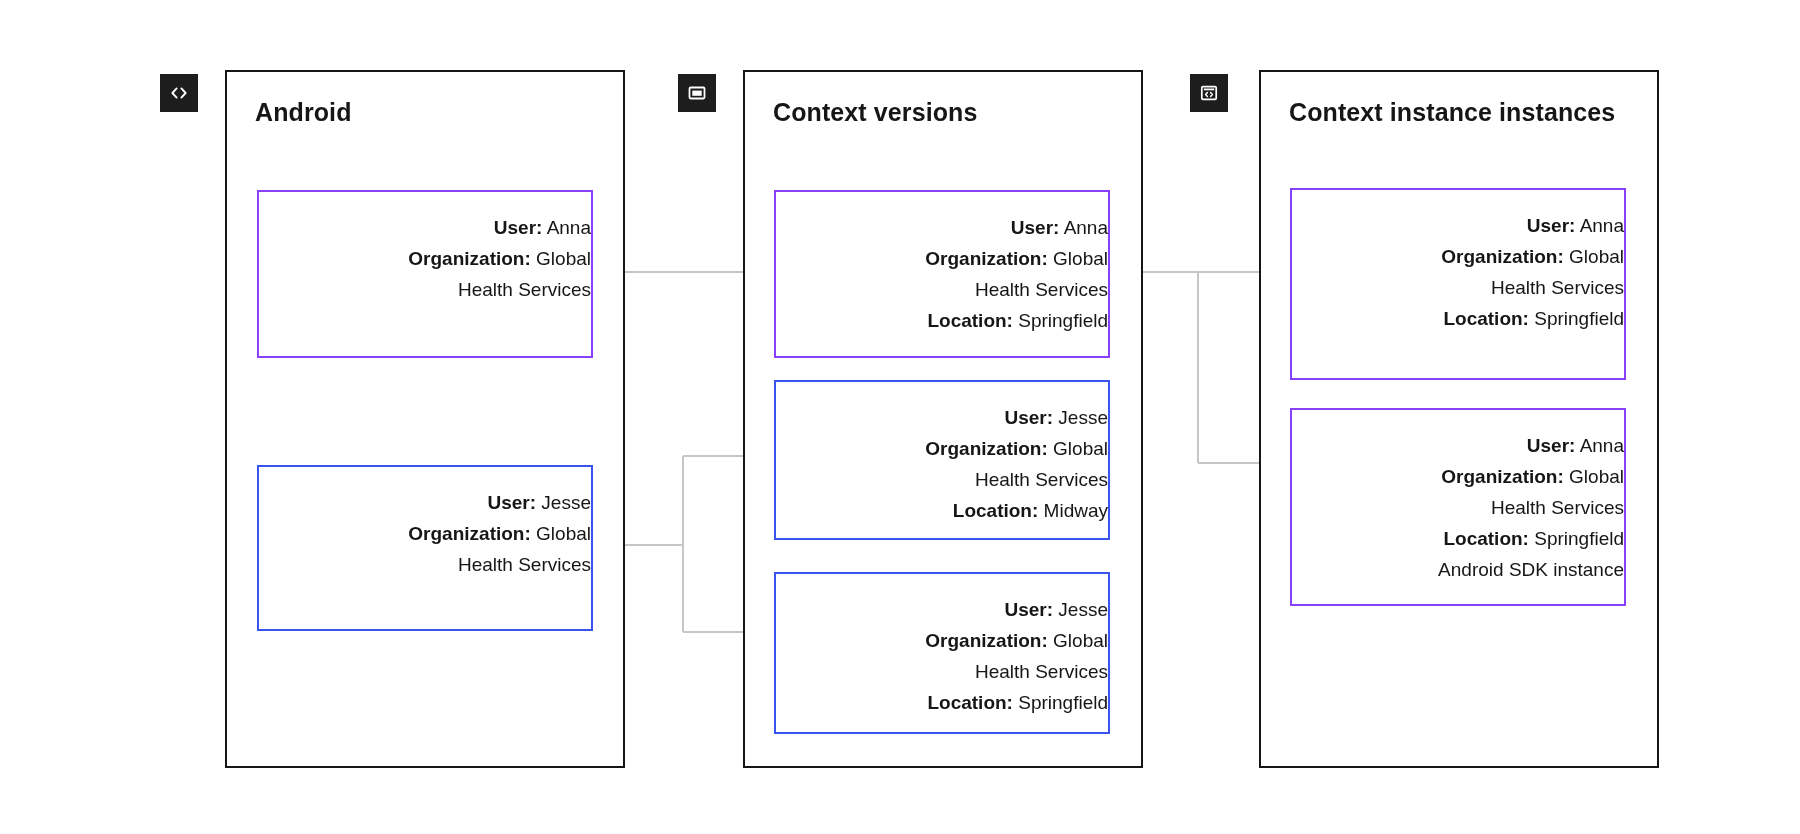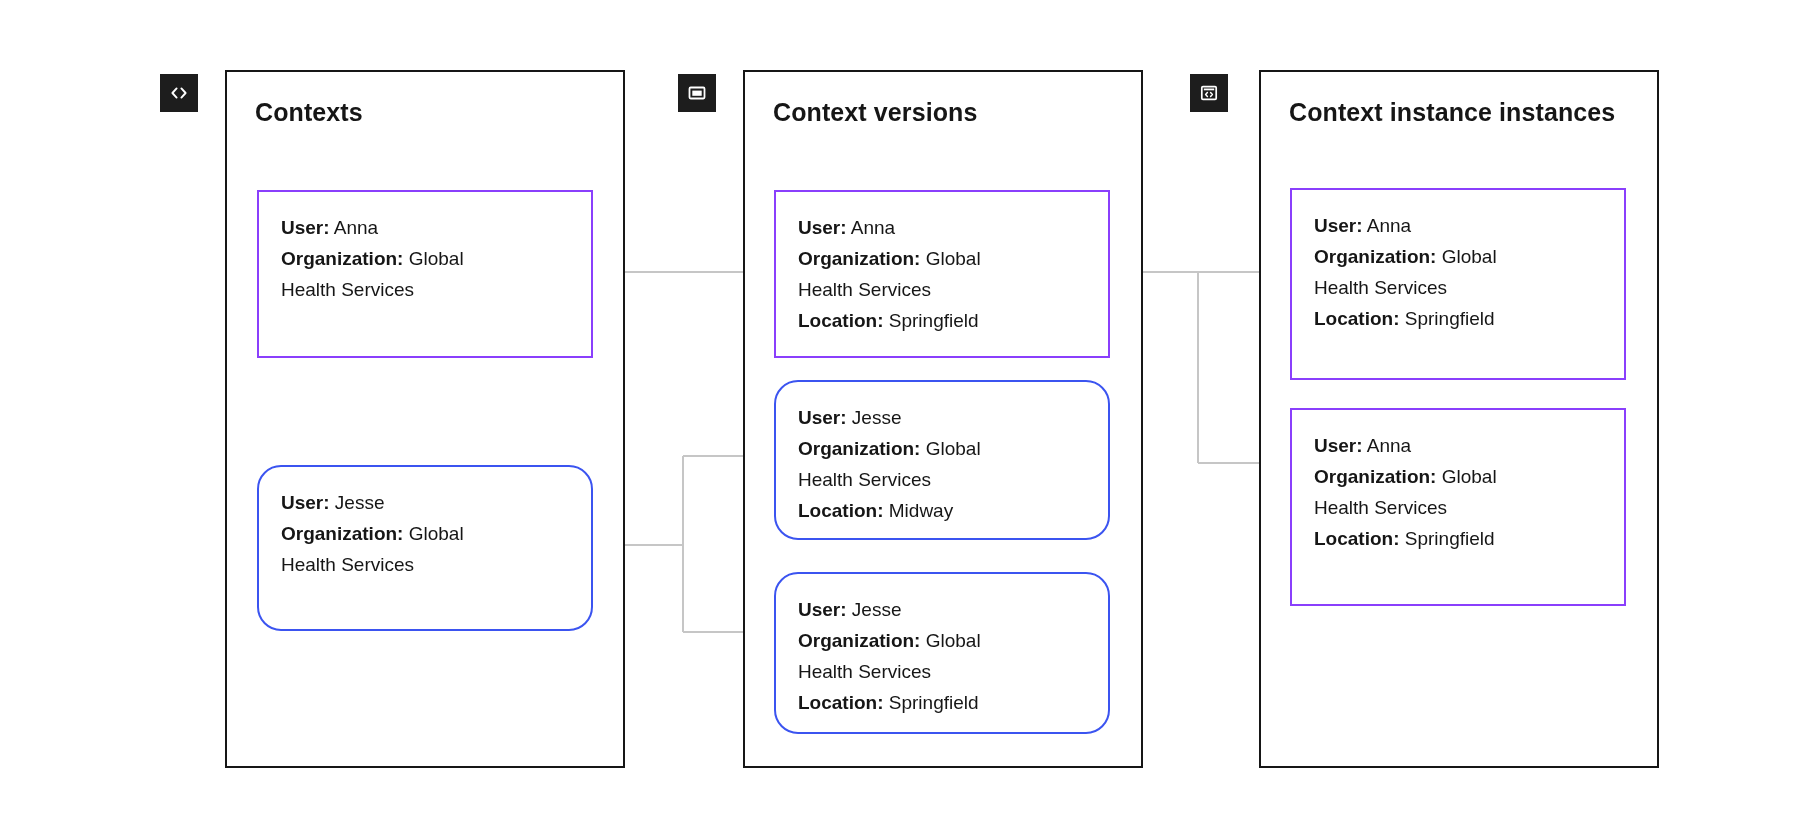--- a/index.html
+++ b/index.html
@@ -64,26 +64,27 @@
 
   
   .card {
     position: absolute;
     box-sizing: border-box;
     background: #ffffff;
     border: 2px solid #8a3ffc;
     padding: 20px 0 20px 22px;
     z-index: 3;
   }
-  .card.blue { border-color: #3b54f0; border-radius: 24px; }
+  .card.blue { border-color: #3b54f0; }
   .card .line {
     font-size: 19px;
     line-height: 31px;
     color: #161616;
     white-space: nowrap;
+    text-align: right;
   }
   .card .line b {
     font-weight: 700;
   }
 </style>
 </head>
 <body>
 
 <div id="canvas">
 
@@ -131,21 +132,21 @@
       <svg width="22" height="22" viewBox="0 0 22 22">
         <rect x="3.8" y="4.6" width="14.4" height="12.8" rx="1.2" fill="none" stroke="#ffffff" stroke-width="1.7"></rect>
         <rect x="5.8" y="6.5" width="10.4" height="1.8" fill="#ffffff"></rect>
         <path d="M9.4 10.6 L7.6 12.5 L9.4 14.4" fill="none" stroke="#ffffff" stroke-width="1.5" stroke-linecap="round" stroke-linejoin="round"></path>
         <path d="M12.6 10.6 L14.4 12.5 L12.6 14.4" fill="none" stroke="#ffffff" stroke-width="1.5" stroke-linecap="round" stroke-linejoin="round"></path>
       </svg>
     </span>
   </div>
 
   <div class="panel" style="left:225px; top:70px; width:400px; height:698px;">
-    <div class="panel-title">Contexts</div>
+    <div class="panel-title">Android</div>
   </div>
 
   <div class="card" style="left:257px; top:190px; width:336px; height:168px;">
     <div class="line">
       <b>User:</b>
       <span>Anna</span>
     </div>
     <div class="line">
       <b>Organization:</b>
       <span>Global</span>
@@ -258,15 +259,18 @@
       <b>Organization:</b>
       <span>Global</span>
     </div>
     <div class="line">
       <span>Health Services</span>
     </div>
     <div class="line">
       <b>Location:</b>
       <span>Springfield</span>
     </div>
+    <div class="line">
+      <span>Android SDK instance</span>
+    </div>
   </div>
 
 </div>
 
 </body></html>

